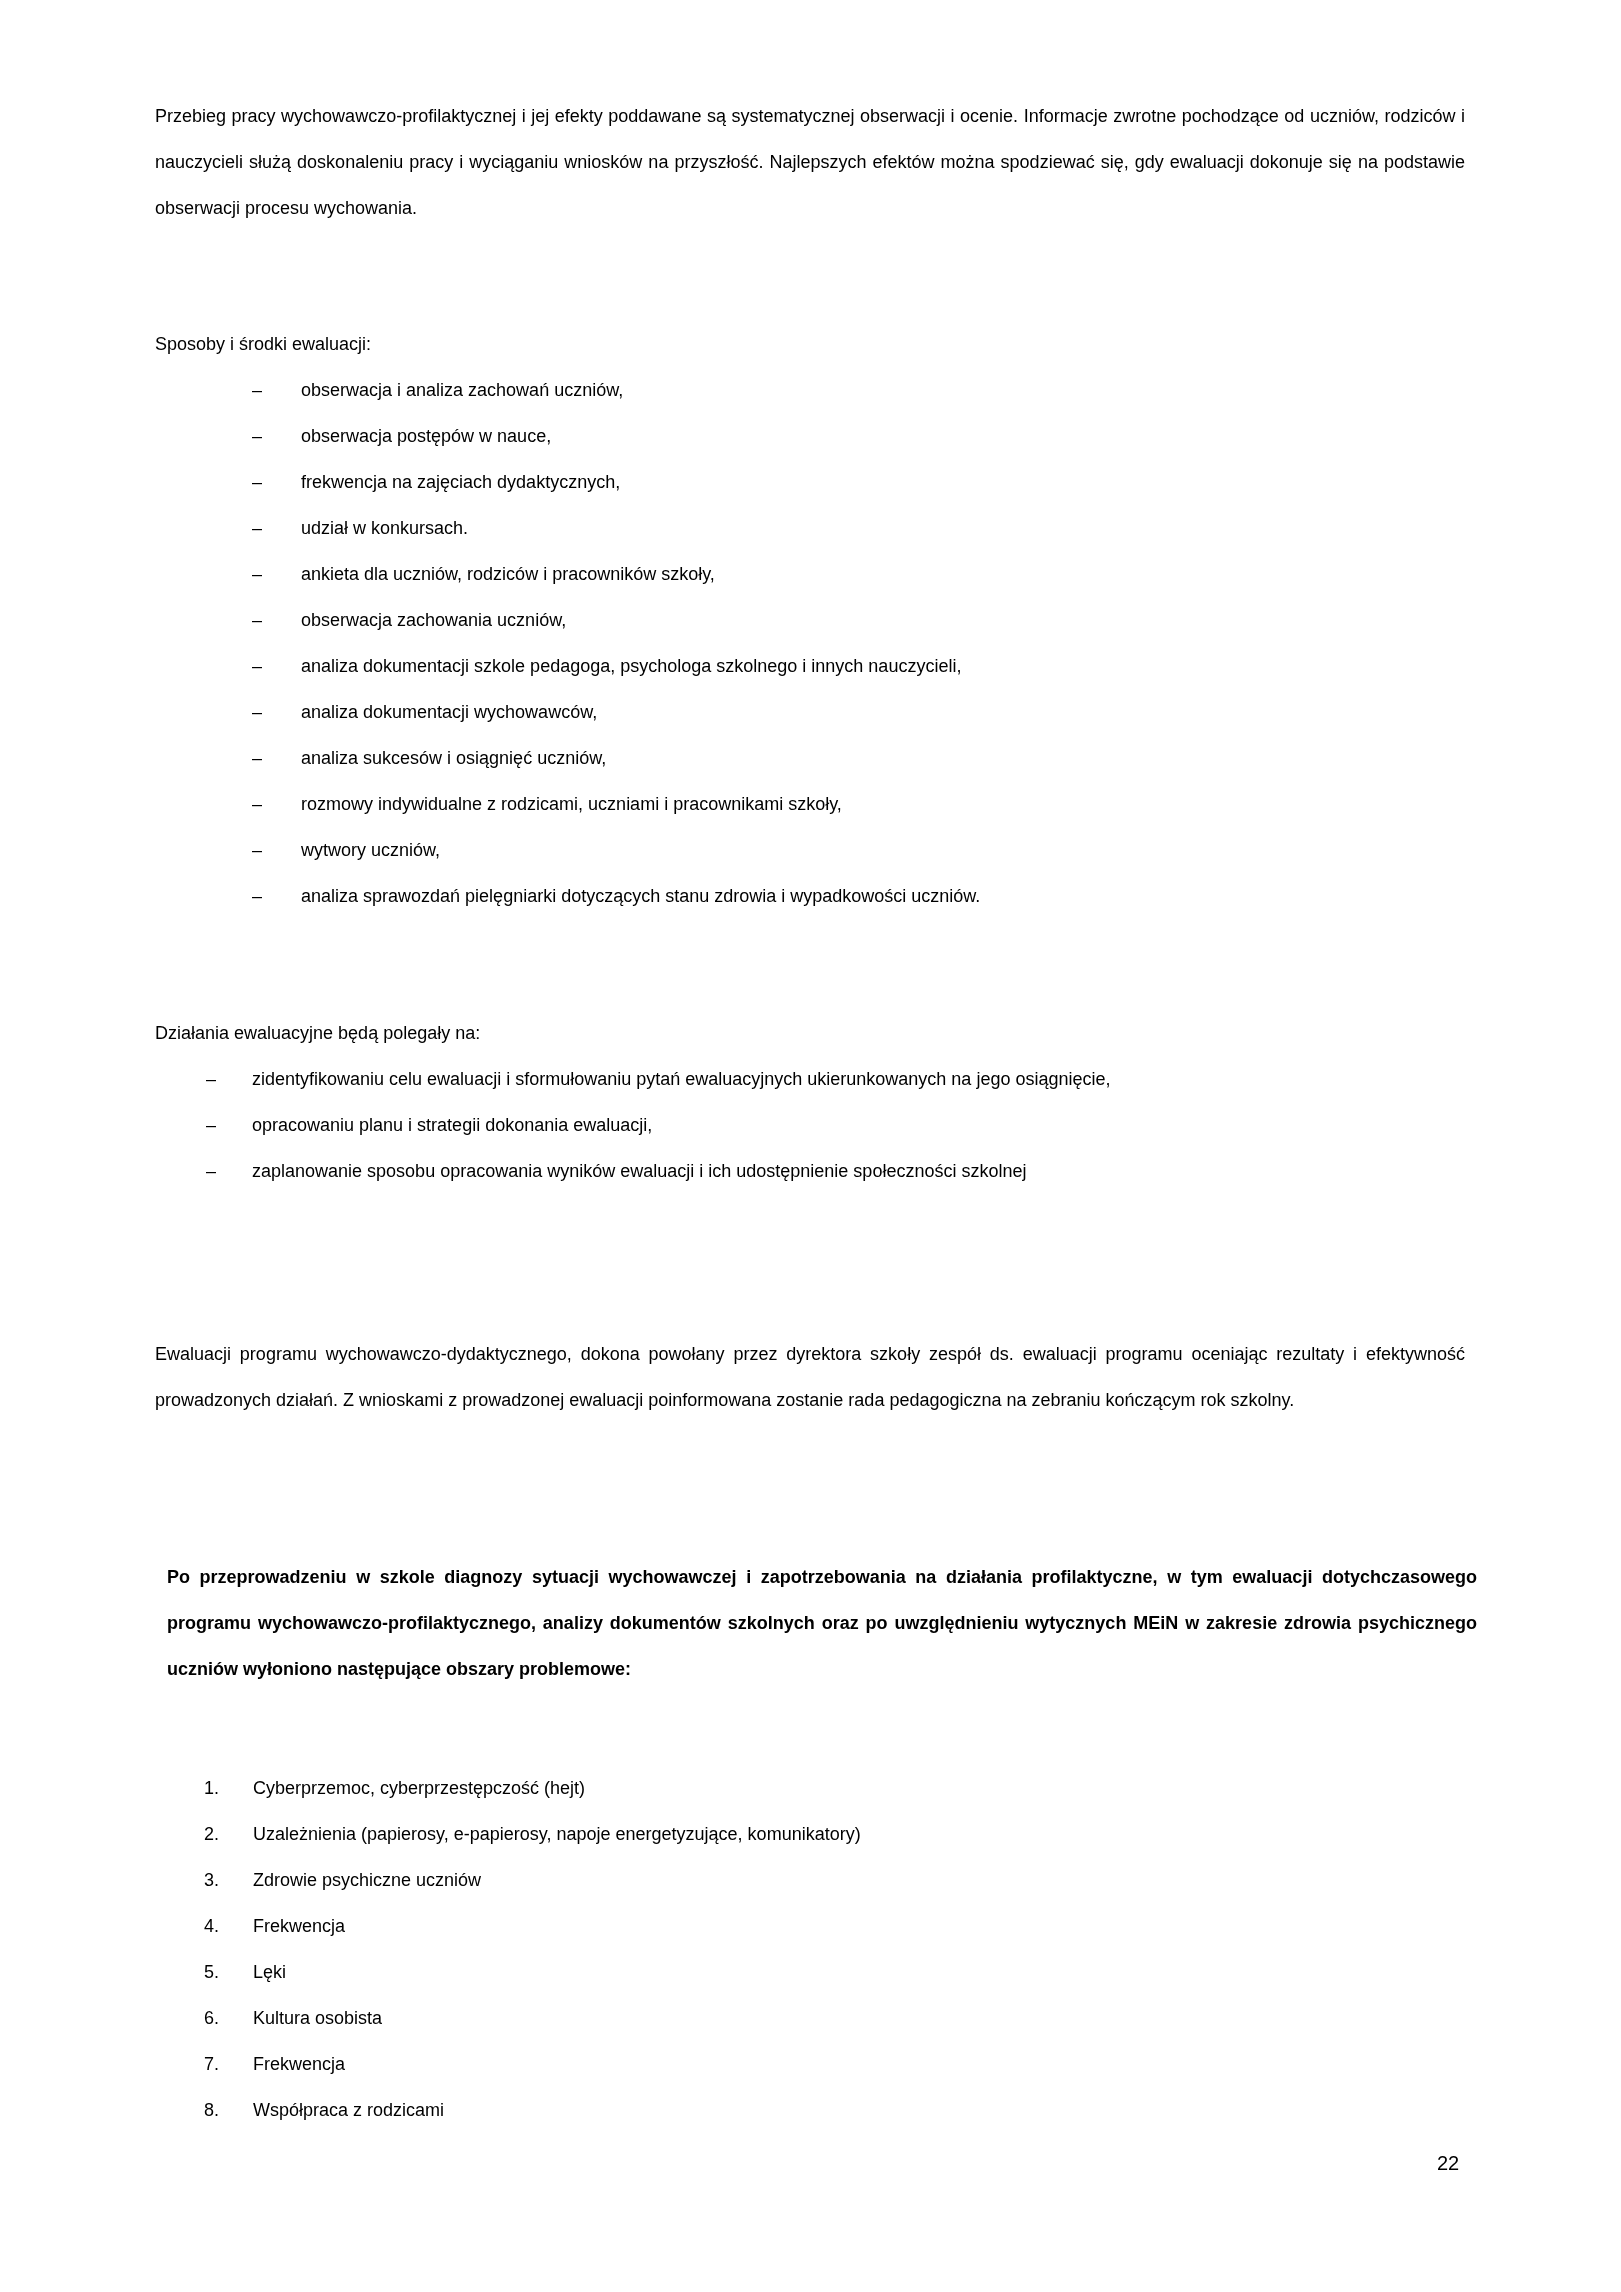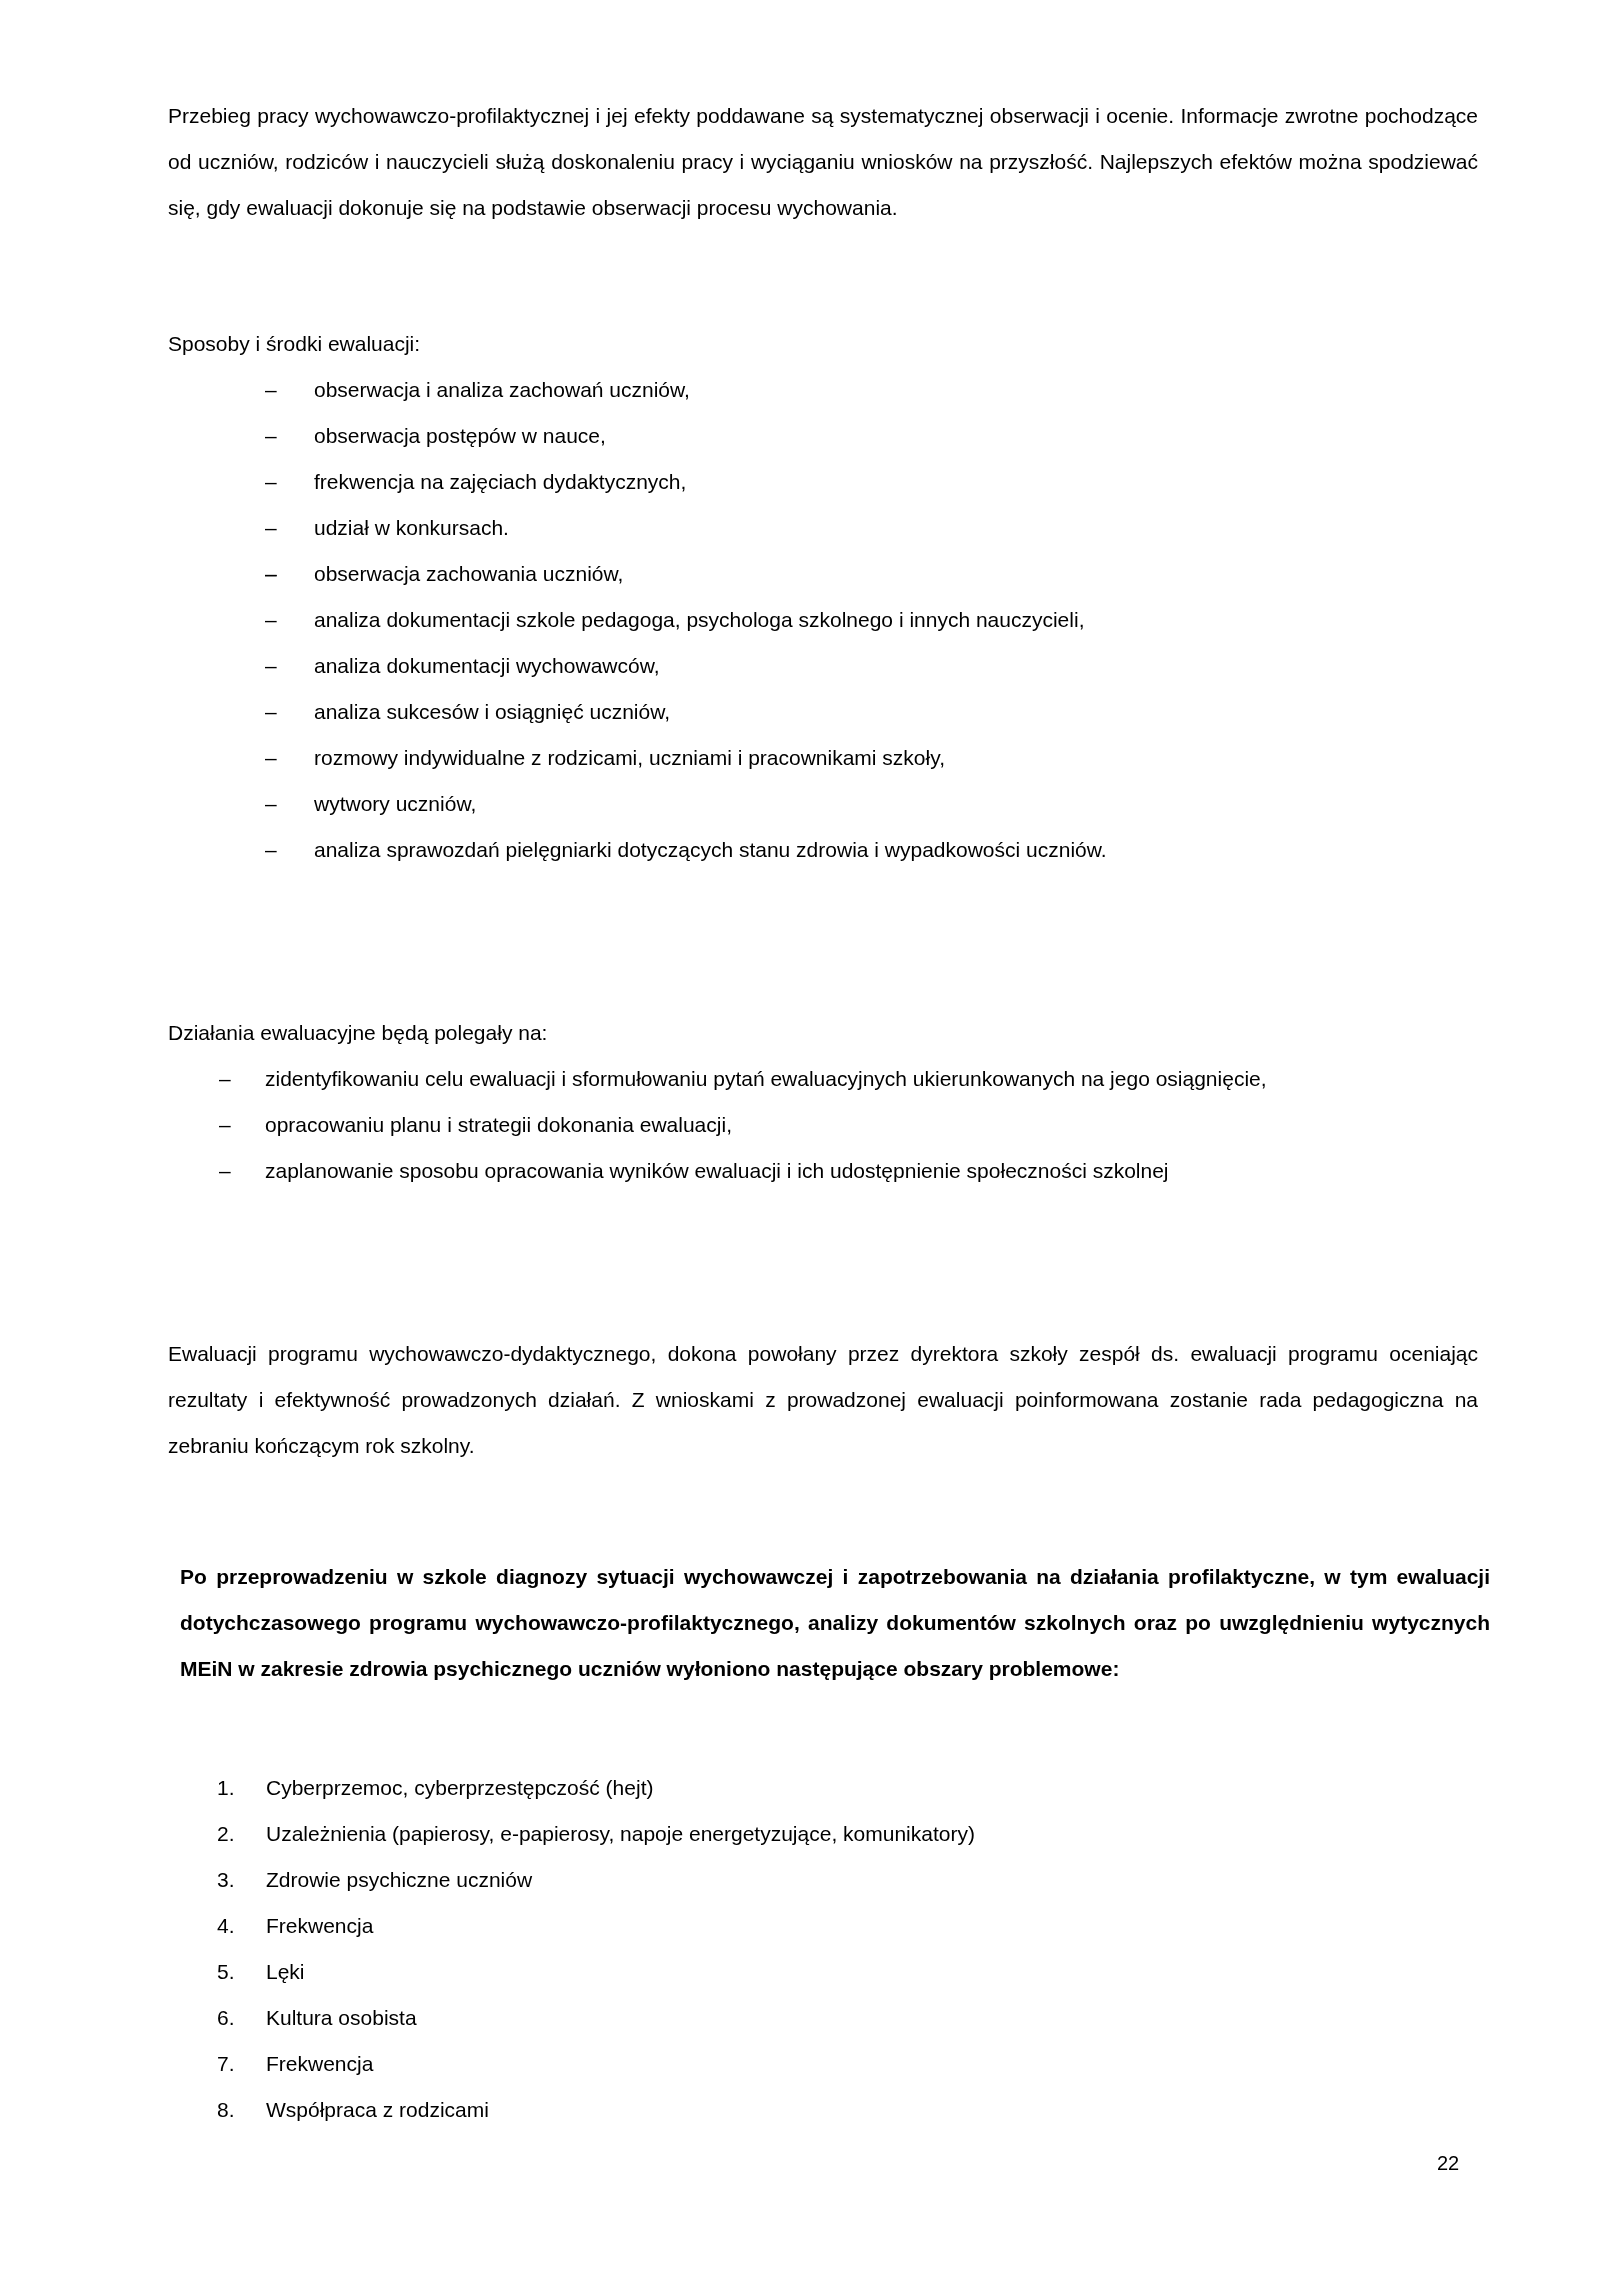--- a/index.html
+++ b/index.html
@@ -1,19 +1,19 @@
 <!DOCTYPE html>
 <html><head>
 <meta charset="utf-8">
 <style>
   html, body { margin: 0; padding: 0; background: #ffffff; }
   body { width: 1621px; height: 2293px; position: relative; overflow: hidden;
          font-family: "Liberation Sans", "DejaVu Sans", sans-serif; color: #000; }
   .page { position: absolute; left: 0; top: 0; width: 1621px; height: 2293px; background: #fff; }
-  .blk { position: absolute; left: 168px; width: 1310px; font-size: 21px; line-height: 46px; }
+  .blk { position: absolute; left: 155px; width: 1310px; font-size: 18px; line-height: 46px; }
   .just { text-align: justify; text-align-last: left; }
   .bold { font-weight: bold; }
   .li { position: relative; white-space: nowrap; }
   .li-wrap { position: relative; }
   .dash { position: absolute; top: 0; }
   .num { position: absolute; top: 0; }
   
   .listA .li { padding-left: 146px; }
   .listA .dash { left: 97px; }
   
@@ -33,21 +33,21 @@
 
   <div class="blk listA" style="top:321px;">
     <div>Sposoby i środki ewaluacji:</div>
     <div class="li"><span class="dash">–</span><span>obserwacja i analiza zachowań uczniów,</span></div>
     <div class="li"><span class="dash">–</span><span>obserwacja postępów w nauce,</span></div>
     <div class="li"><span class="dash">–</span><span>frekwencja na zajęciach dydaktycznych,</span></div>
     <div class="li"><span class="dash">–</span><span>udział w konkursach.</span></div>
   </div>
 
   <div class="blk listA" style="top:551px;">
-    <div class="li"><span class="dash">–</span></div>
+    <div class="li"><span class="dash">–</span><span>ankieta dla uczniów, rodziców i pracowników szkoły,</span></div>
     <div class="li"><span class="dash">–</span><span>obserwacja zachowania uczniów,</span></div>
     <div class="li"><span class="dash">–</span><span>analiza dokumentacji szkole pedagoga, psychologa szkolnego i innych nauczycieli,</span></div>
     <div class="li"><span class="dash">–</span><span>analiza dokumentacji wychowawców,</span></div>
     <div class="li"><span class="dash">–</span><span>analiza sukcesów i osiągnięć uczniów,</span></div>
     <div class="li"><span class="dash">–</span><span>rozmowy indywidualne z rodzicami, uczniami i pracownikami szkoły,</span></div>
     <div class="li"><span class="dash">–</span><span>wytwory uczniów,</span></div>
     <div class="li"><span class="dash">–</span><span>analiza sprawozdań pielęgniarki dotyczących stanu zdrowia i wypadkowości uczniów.</span></div>
   </div>
 
   <div class="blk listB" style="top:1010px;">

